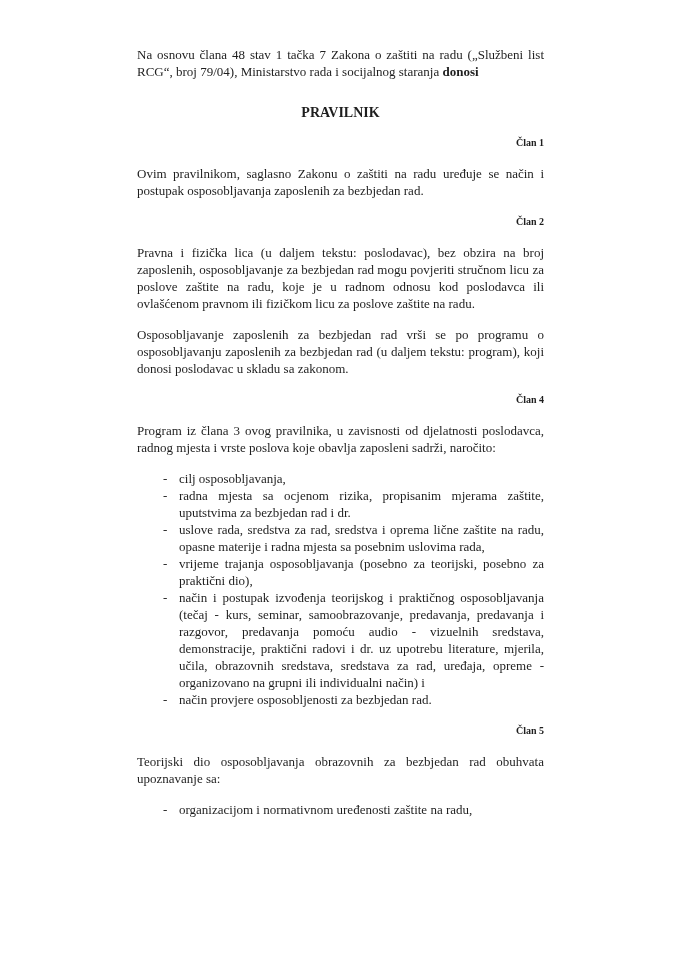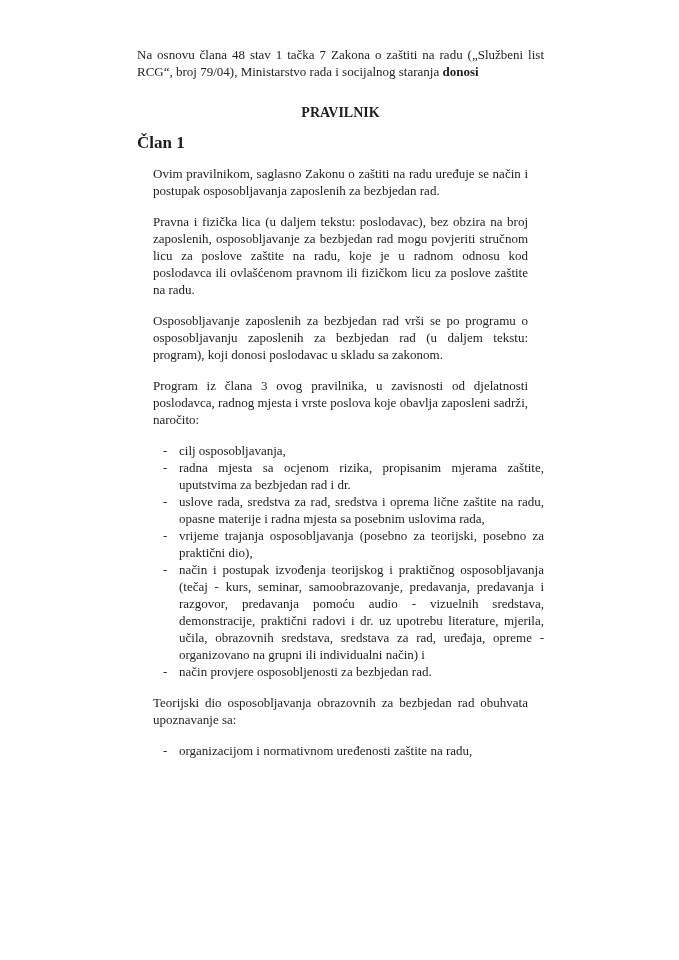--- a/index.html
+++ b/index.html
@@ -18,21 +18,21 @@
     color: #1e1e1e;
   }
   .content {
     box-sizing: border-box;
     padding: 46px 96px 0 98px;
     font-size: 13px;
     line-height: 17px;
     text-align: justify;
   }
   p.para {
-    margin: 14px 16px;
+    margin: 14px 0;
     text-align: justify;
   }
   p.intro {
     margin: 0 0 14px 0;
   }
   .b { font-weight: bold; }
   h1.doc-title {
     font-size: 14px;
     line-height: 17px;
     font-weight: bold;
@@ -41,24 +41,24 @@
   }
   h2.doc-subtitle {
     font-size: 14px;
     line-height: 18px;
     font-weight: bold;
     text-align: center;
     max-width: 450px;
     margin: 16px auto 14px auto;
   }
   h3.clan {
-    font-size: 17px;
+    font-size: 10px;
     line-height: 17px;
     font-weight: bold;
-    text-align: left;
+    text-align: right;
     margin: 13px 0 10px 0;
   }
   .list {
     margin: 14px 0;
   }
   .list-item {
     display: flex;
     margin: 0;
   }
   .list-item .dash {
@@ -79,22 +79,24 @@
   <div class="content">
 
     <p class="intro para"><span>Na osnovu člana 48 stav 1 tačka 7 Zakona o zaštiti na radu („Službeni list RCG“, broj 79/04), Ministarstvo rada i socijalnog staranja </span><span class="b">donosi</span></p>
 
     <h1 class="doc-title">PRAVILNIK</h1>
 
 
     <div id="articles">
         <h3 class="clan">Član 1</h3>
         <p class="para">Ovim pravilnikom, saglasno Zakonu o zaštiti na radu uređuje se način i postupak osposobljavanja zaposlenih za bezbjedan rad.</p>
+        <h3 class="clan">Član 2</h3>
         <p class="para">Pravna i fizička lica (u daljem tekstu: poslodavac), bez obzira na broj zaposlenih, osposobljavanje za bezbjedan rad mogu povjeriti stručnom licu za poslove zaštite na radu, koje je u radnom odnosu kod poslodavca ili ovlašćenom pravnom ili fizičkom licu za poslove zaštite na radu.</p>
         <p class="para">Osposobljavanje zaposlenih za bezbjedan rad vrši se po programu o osposobljavanju zaposlenih za bezbjedan rad (u daljem tekstu: program), koji donosi poslodavac u skladu sa zakonom.</p>
+        <h3 class="clan">Član 4</h3>
         <p class="para">Program iz člana 3 ovog pravilnika, u zavisnosti od djelatnosti poslodavca, radnog mjesta i vrste poslova koje obavlja zaposleni sadrži, naročito:</p>
         <div class="list">
           <div class="list-item">
             <span class="dash">-</span>
             <span class="list-text">cilj osposobljavanja,</span>
           </div>
           <div class="list-item">
             <span class="dash">-</span>
             <span class="list-text">radna mjesta sa ocjenom rizika, propisanim mjerama zaštite, uputstvima za bezbjedan rad i dr.</span>
           </div>
@@ -108,20 +110,21 @@
           </div>
           <div class="list-item">
             <span class="dash">-</span>
             <span class="list-text">način i postupak izvođenja teorijskog i praktičnog osposobljavanja (tečaj - kurs, seminar, samoobrazovanje, predavanja, predavanja i razgovor, predavanja pomoću audio - vizuelnih sredstava, demonstracije, praktični radovi i dr. uz upotrebu literature, mjerila, učila, obrazovnih sredstava, sredstava za rad, uređaja, opreme - organizovano na grupni ili individualni način) i</span>
           </div>
           <div class="list-item">
             <span class="dash">-</span>
             <span class="list-text">način provjere osposobljenosti za bezbjedan rad.</span>
           </div>
         </div>
+        <h3 class="clan">Član 5</h3>
         <p class="para">Teorijski dio osposobljavanja obrazovnih za bezbjedan rad obuhvata upoznavanje sa:</p>
         <div class="list">
           <div class="list-item">
             <span class="dash">-</span>
             <span class="list-text">organizacijom i normativnom uređenosti zaštite na radu,</span>
           </div>
         </div>
       </div>
 
   </div>

